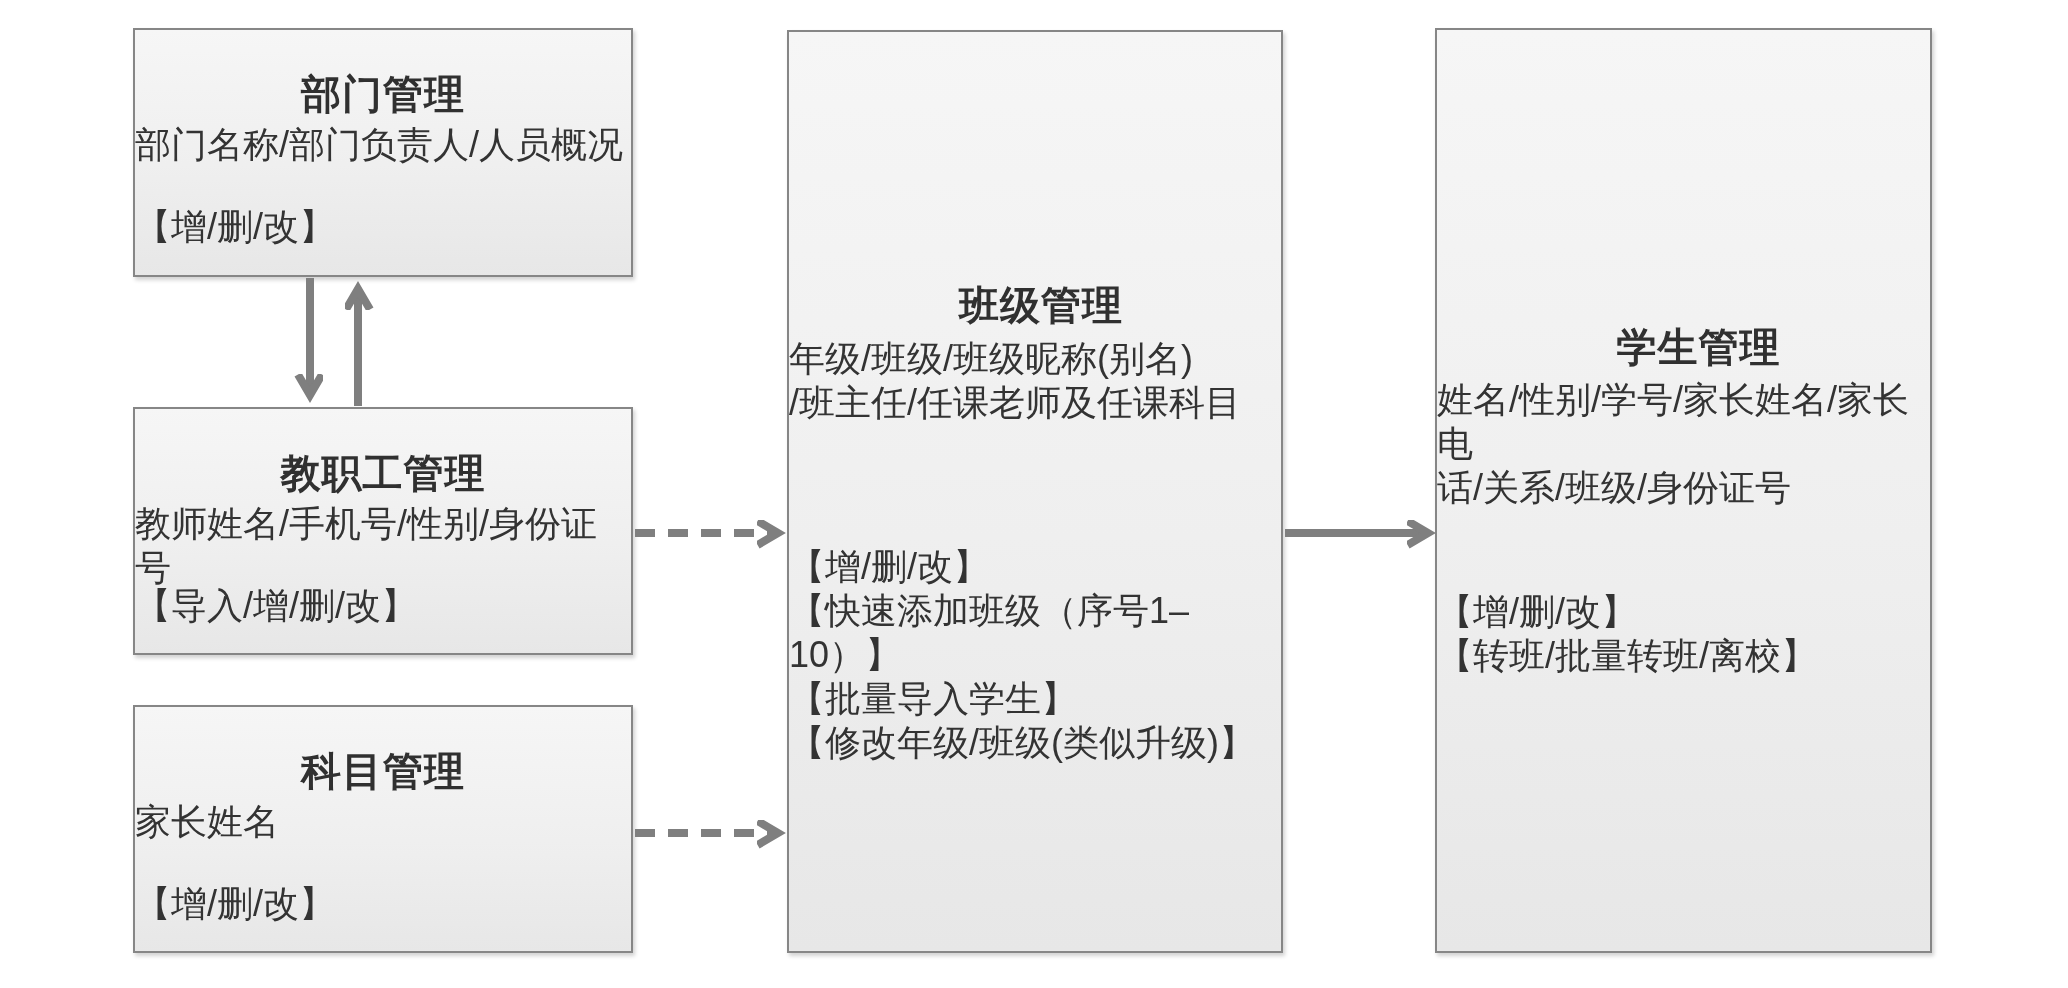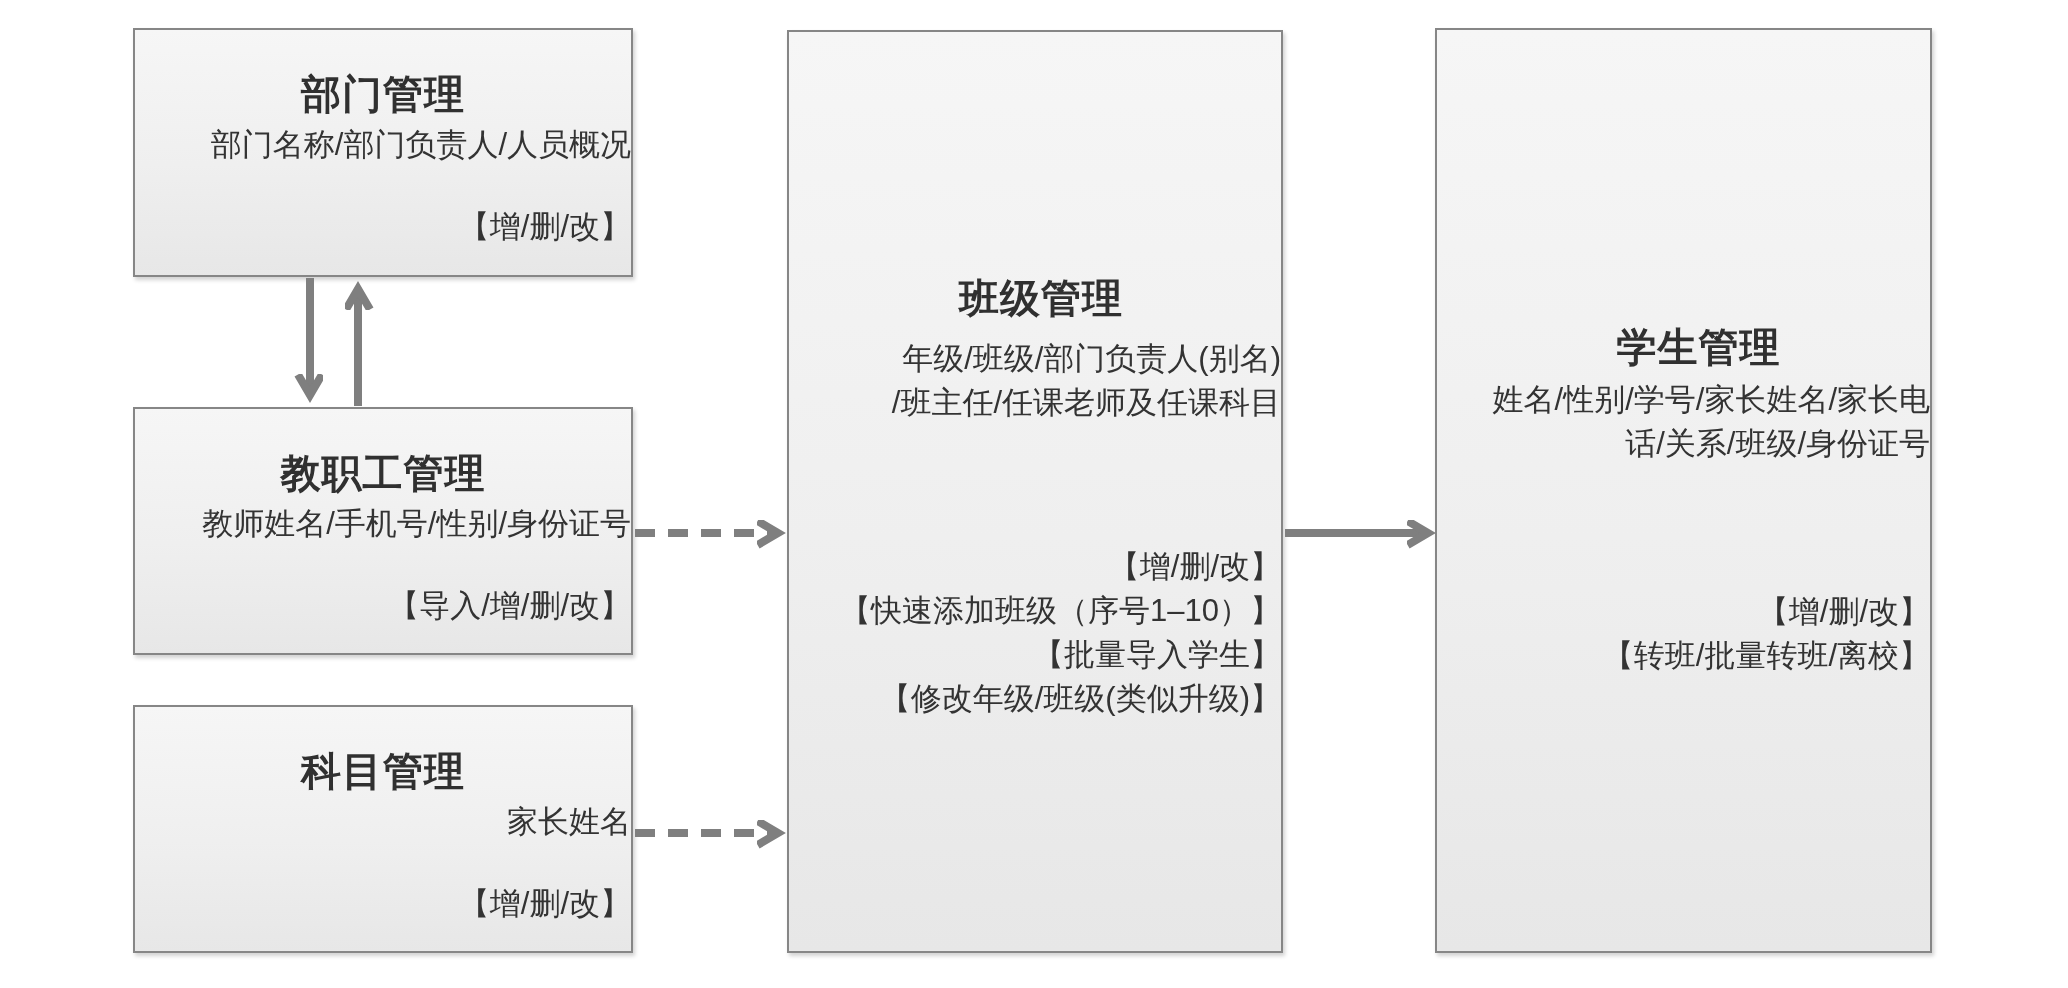--- a/index.html
+++ b/index.html
@@ -16,36 +16,36 @@
     border:2.5px solid #868686;
     box-shadow:2px 3px 4px rgba(0,0,0,0.18);
     box-sizing:border-box;
   }
   .node .title{
     position:absolute;left:0;right:0;text-align:center;
     font-size:40px;font-weight:600;line-height:48px;color:#303030;
     letter-spacing:1px;
   }
   .node .subtitle,.node .ops{
-    position:absolute;left:0;right:0;text-align:right;
-    font-size:31px;font-weight:400;line-height:44px;color:#333333;
+    position:absolute;left:0;right:0;text-align:left;
+    font-size:36px;font-weight:400;line-height:44px;color:#333333;
     white-space:pre-line;
   }
 
   
   .node-sm .title{top:40px;}
   .node-sm .subtitle{top:93px;}
   .node-sm .ops{top:175px;}
 
   #node-department{left:133px;top:28px;width:500px;height:249px;}
   #node-staff{left:133px;top:407px;width:500px;height:248px;padding-left:11px;}
   #node-subject{left:133px;top:705px;width:500px;height:248px;}
 
   #node-class{left:787px;top:30px;width:496px;height:923px;}
-  #node-class .title{top:242px;padding-left:12px;}
+  #node-class .title{top:249px;padding-left:12px;}
   #node-class .subtitle{top:305px;}
   #node-class .ops{top:513px;}
 
   #node-student{left:1435px;top:28px;width:497px;height:925px;}
   #node-student .title{top:293px;padding-left:30px;}
   #node-student .subtitle{top:348px;}
   #node-student .ops{top:560px;}
 
   .arrow-layer{position:absolute;left:0;top:0;width:2068px;height:988px;pointer-events:none;}
 
@@ -75,21 +75,21 @@
   </div>
 
   <div class="node node-sm" id="node-subject">
     <div class="title">科目管理</div>
     <div class="subtitle">家长姓名</div>
     <div class="ops">【增/删/改】</div>
   </div>
 
   <div class="node" id="node-class">
     <div class="title">班级管理</div>
-    <div class="subtitle">年级/班级/部门负责人(别名)
+    <div class="subtitle">年级/班级/班级昵称(别名)
 /班主任/任课老师及任课科目</div>
     <div class="ops">【增/删/改】
 【快速添加班级（序号1–10）】
 【批量导入学生】
 【修改年级/班级(类似升级)】</div>
   </div>
 
   <div class="node" id="node-student">
     <div class="title">学生管理</div>
     <div class="subtitle">姓名/性别/学号/家长姓名/家长电

